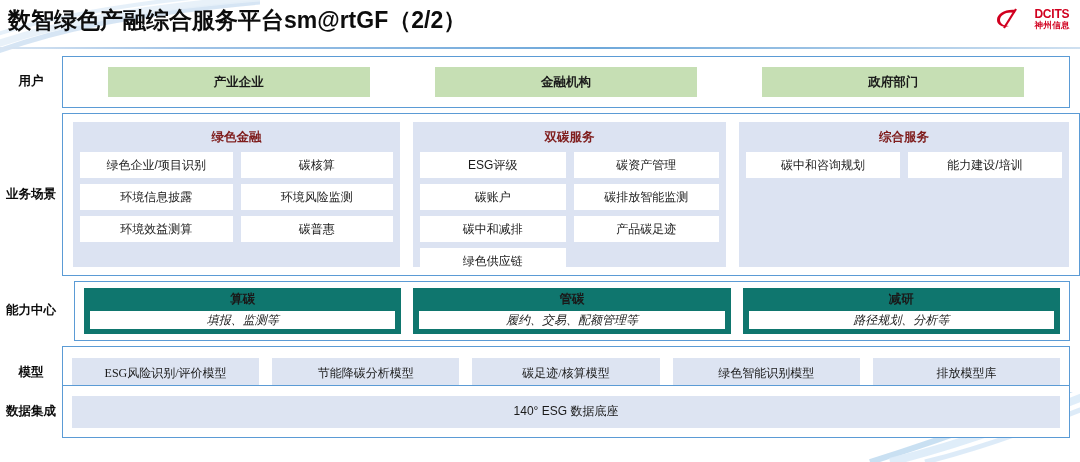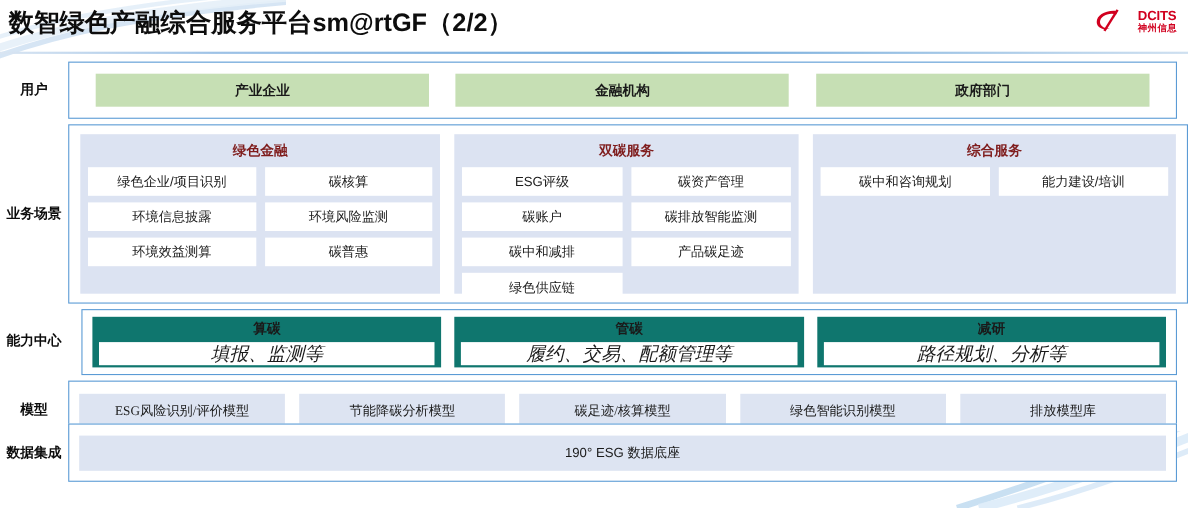--- a/index.html
+++ b/index.html
@@ -54,21 +54,21 @@
     box-sizing:border-box;
     display:flex;
   }
 
   
   .row-users{top:5px;height:52px;}
   .users-inner{flex:1;display:flex;align-items:center;padding:0 12px;gap:0;}
   .user-cell{flex:1;display:flex;justify-content:center;}
   .user-box{
     background:#c6dfb4;
-    height:30px;width:303px;
+    height:30px;width:262px;
     display:flex;align-items:center;justify-content:center;
     font-size:12.5px;font-weight:bold;color:#1a1a1a;
   }
 
   
   .row-scn{top:62px;height:163px;}
   .scn-inner{flex:1;display:flex;padding:8px 10px;gap:13px;box-sizing:border-box;}
   .group{
     background:#dce3f2;
     display:flex;flex-direction:column;
@@ -98,21 +98,21 @@
   .cap-inner{flex:1;display:flex;padding:6px 9px;gap:12px;box-sizing:border-box;}
   .cap-group{
     flex:1;background:#0f766e;
     display:flex;flex-direction:column;
     padding:3px 6px 5px 6px;box-sizing:border-box;
   }
   .cap-title{text-align:center;font-size:12.5px;font-weight:bold;margin-bottom:3px;}
   .cap-sub{
     background:#ffffff;height:21px;
     display:flex;align-items:center;justify-content:center;
-    font-size:17px;font-style:italic;color:#1a1a1a;
+    font-size:12px;font-style:italic;color:#1a1a1a;
   }
 
   
   .row-model{top:295px;height:54px;}
   .model-inner{flex:1;display:flex;align-items:center;padding:0 9px;gap:13px;}
   .model-box{
     flex:1;height:30px;background:#dde4f2;
     display:flex;align-items:center;justify-content:center;
     font-size:12px;color:#1a1a1a;font-family:Liberation Serif, serif;
   }
@@ -256,18 +256,18 @@
         <div class="model-box">绿色智能识别模型</div>
         <div class="model-box">排放模型库</div>
       </div>
     </div>
   </div>
 
   <div class="row row-data">
     <div class="rowlabel">数据集成</div>
     <div class="rowbody">
       <div class="data-inner">
-        <div class="data-box">190° ESG 数据底座</div>
+        <div class="data-box">140° ESG 数据底座</div>
       </div>
     </div>
   </div>
 
 </div>
 
 </body></html>

